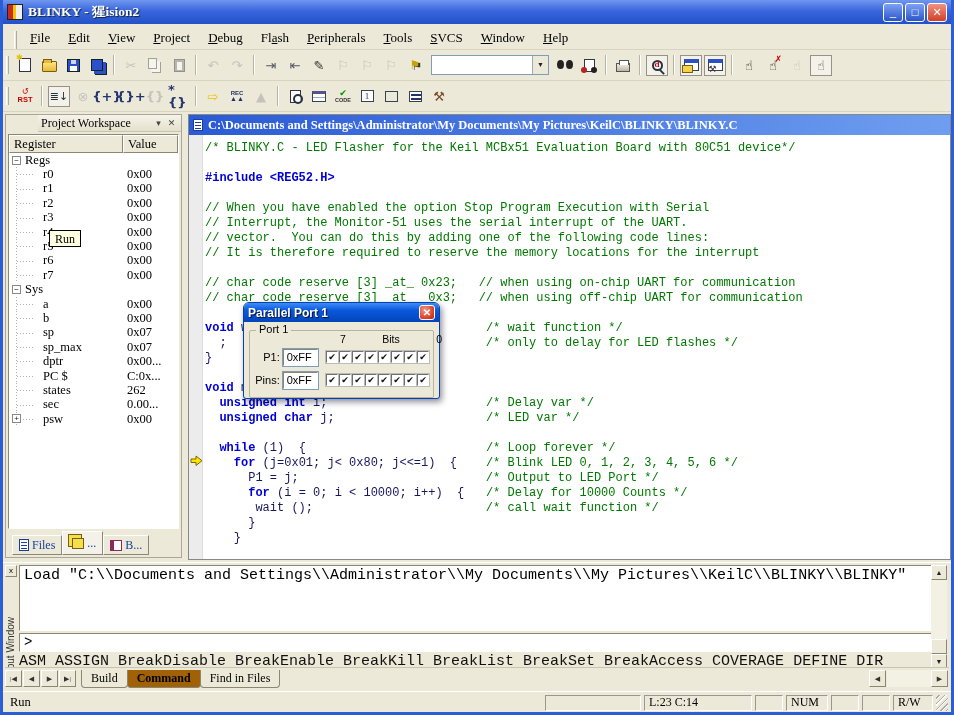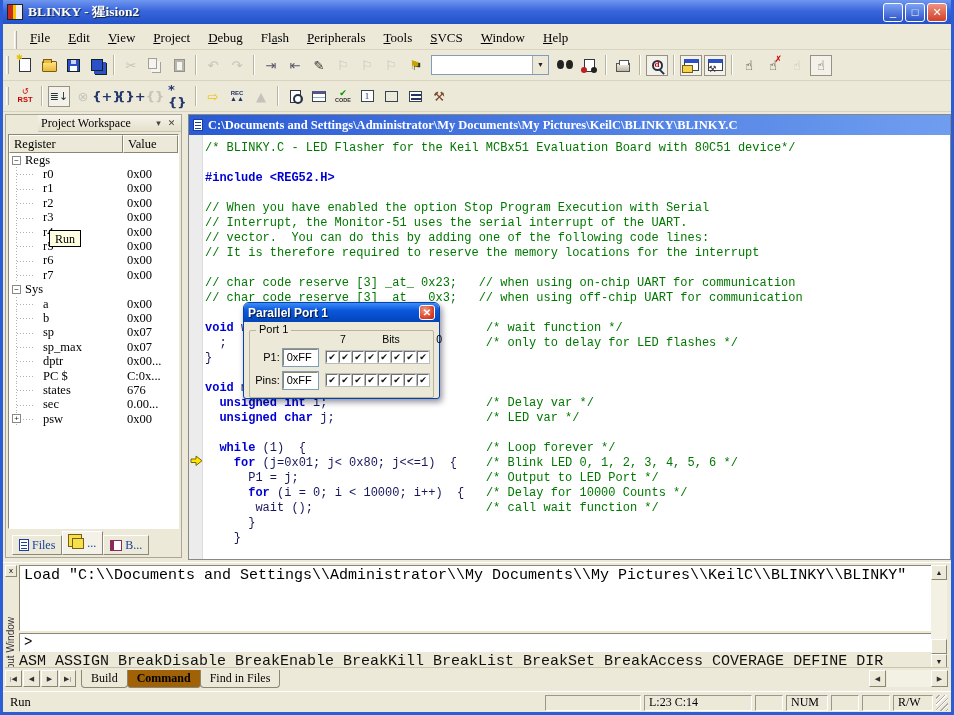--- a/index.html
+++ b/index.html
@@ -456,21 +456,21 @@
               <span class="tv">0x00...</span>
             </div>
             <div class="trow child">
               <span class="tgut"></span>
               <span class="tl">PC $</span>
               <span class="tv">C:0x...</span>
             </div>
             <div class="trow child">
               <span class="tgut"></span>
               <span class="tl">states</span>
-              <span class="tv">676</span>
+              <span class="tv">262</span>
             </div>
             <div class="trow child">
               <span class="tgut"></span>
               <span class="tl">sec</span>
               <span class="tv">0.00...</span>
             </div>
             <div class="trow child">
               <span class="tgut">
                 <span class="expbox sm">+</span>
               </span>

